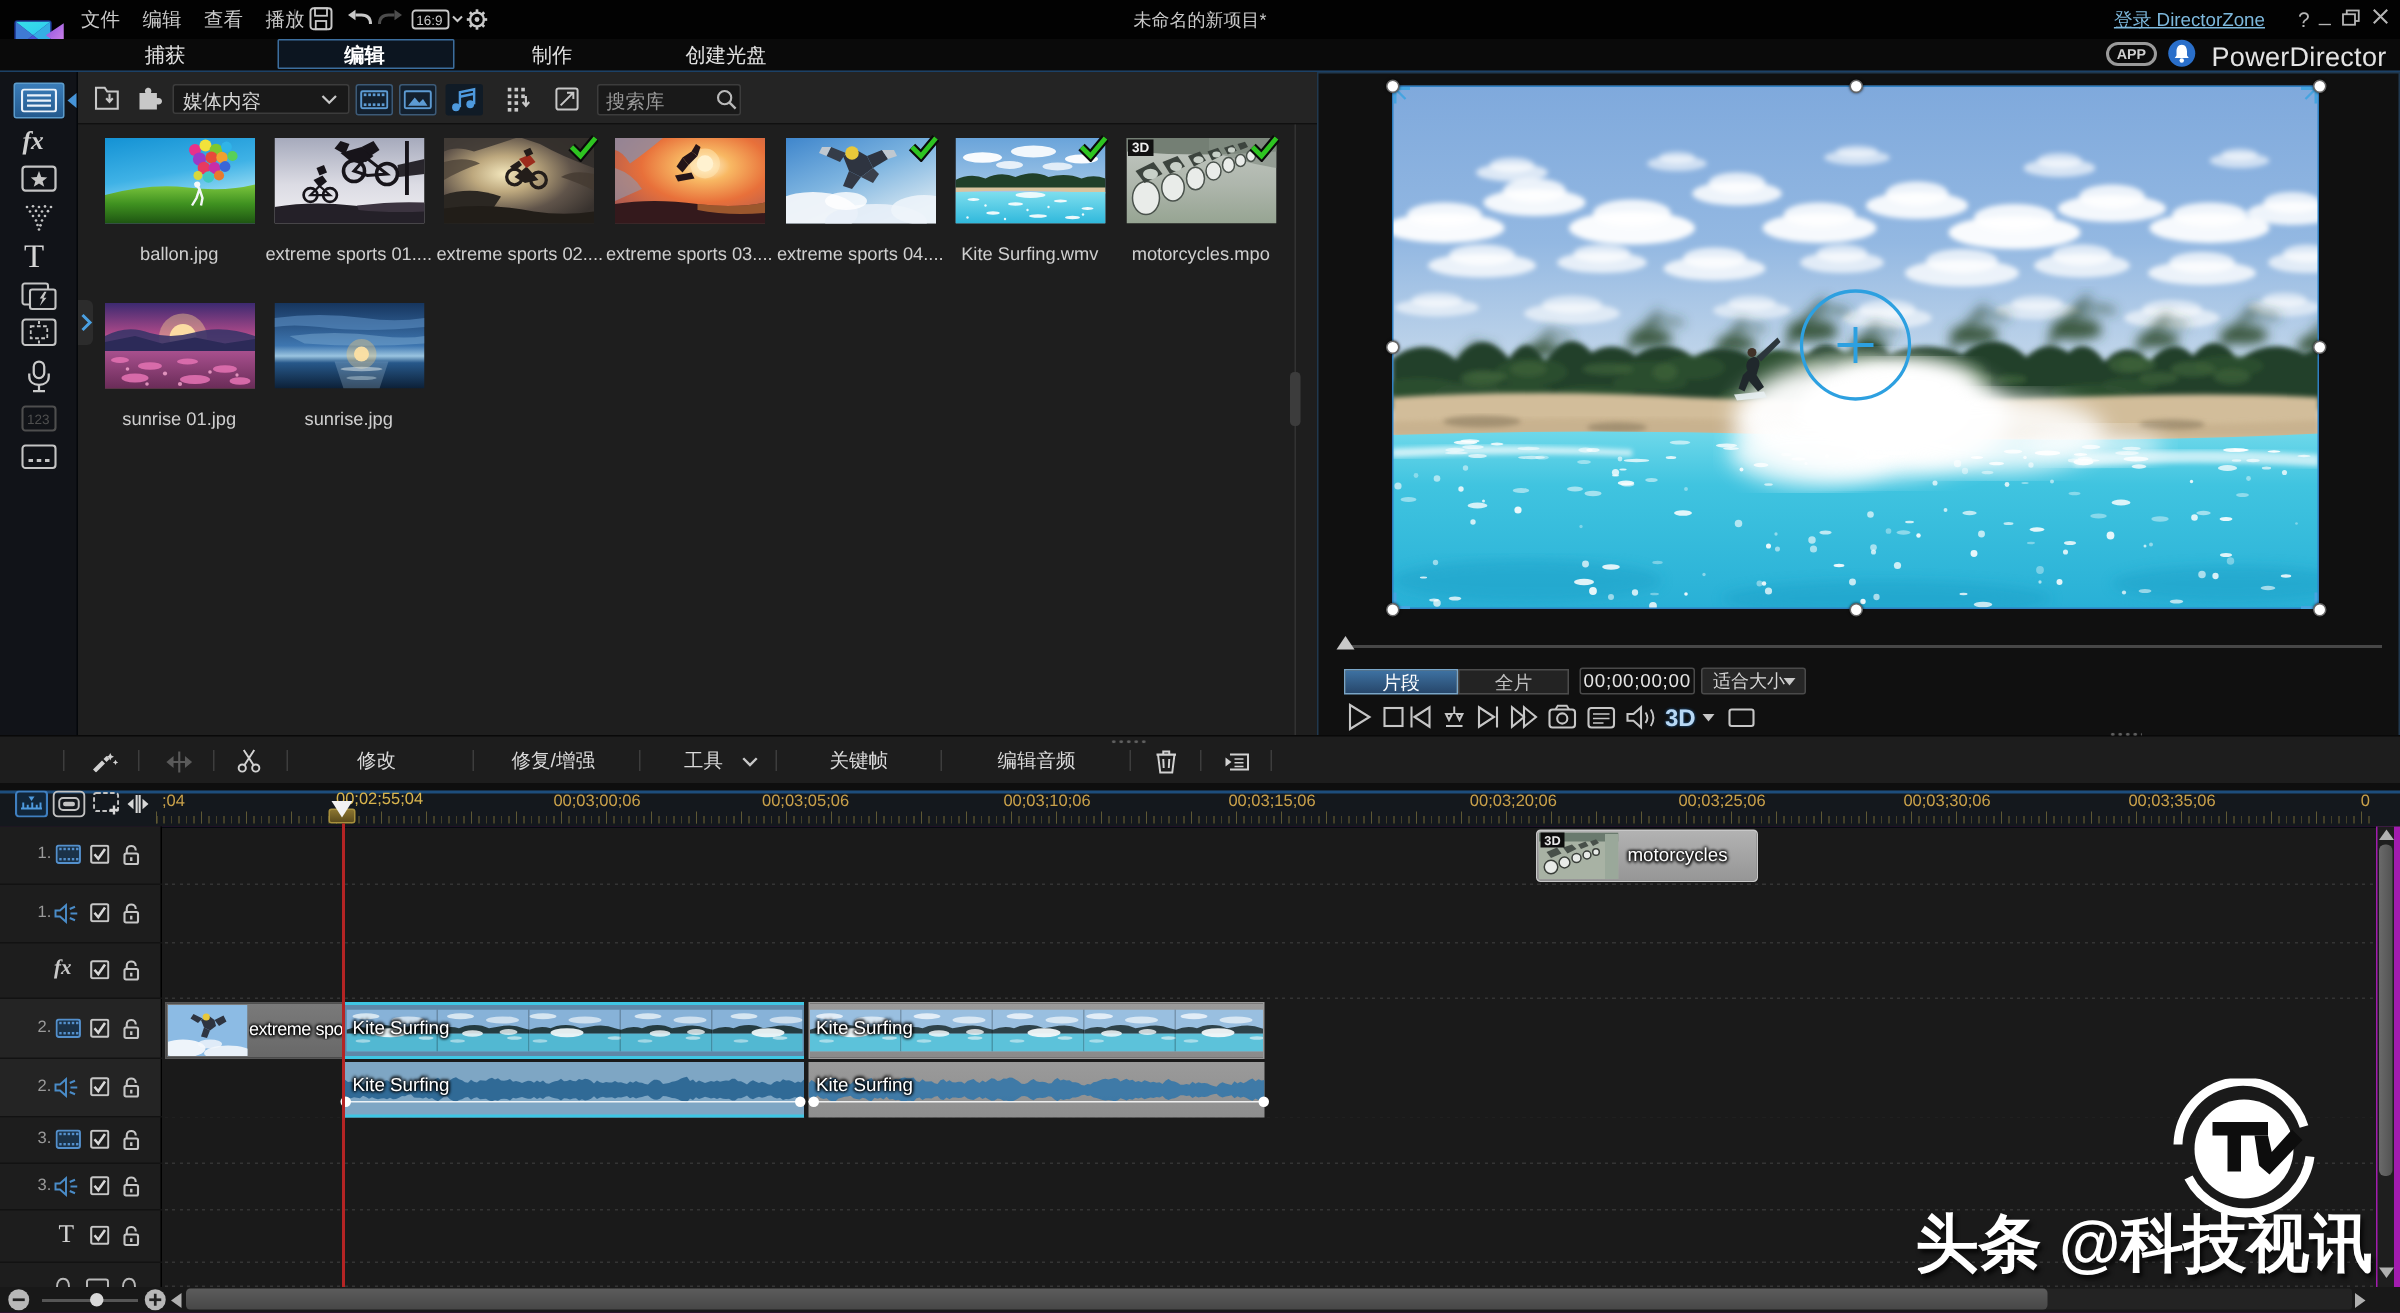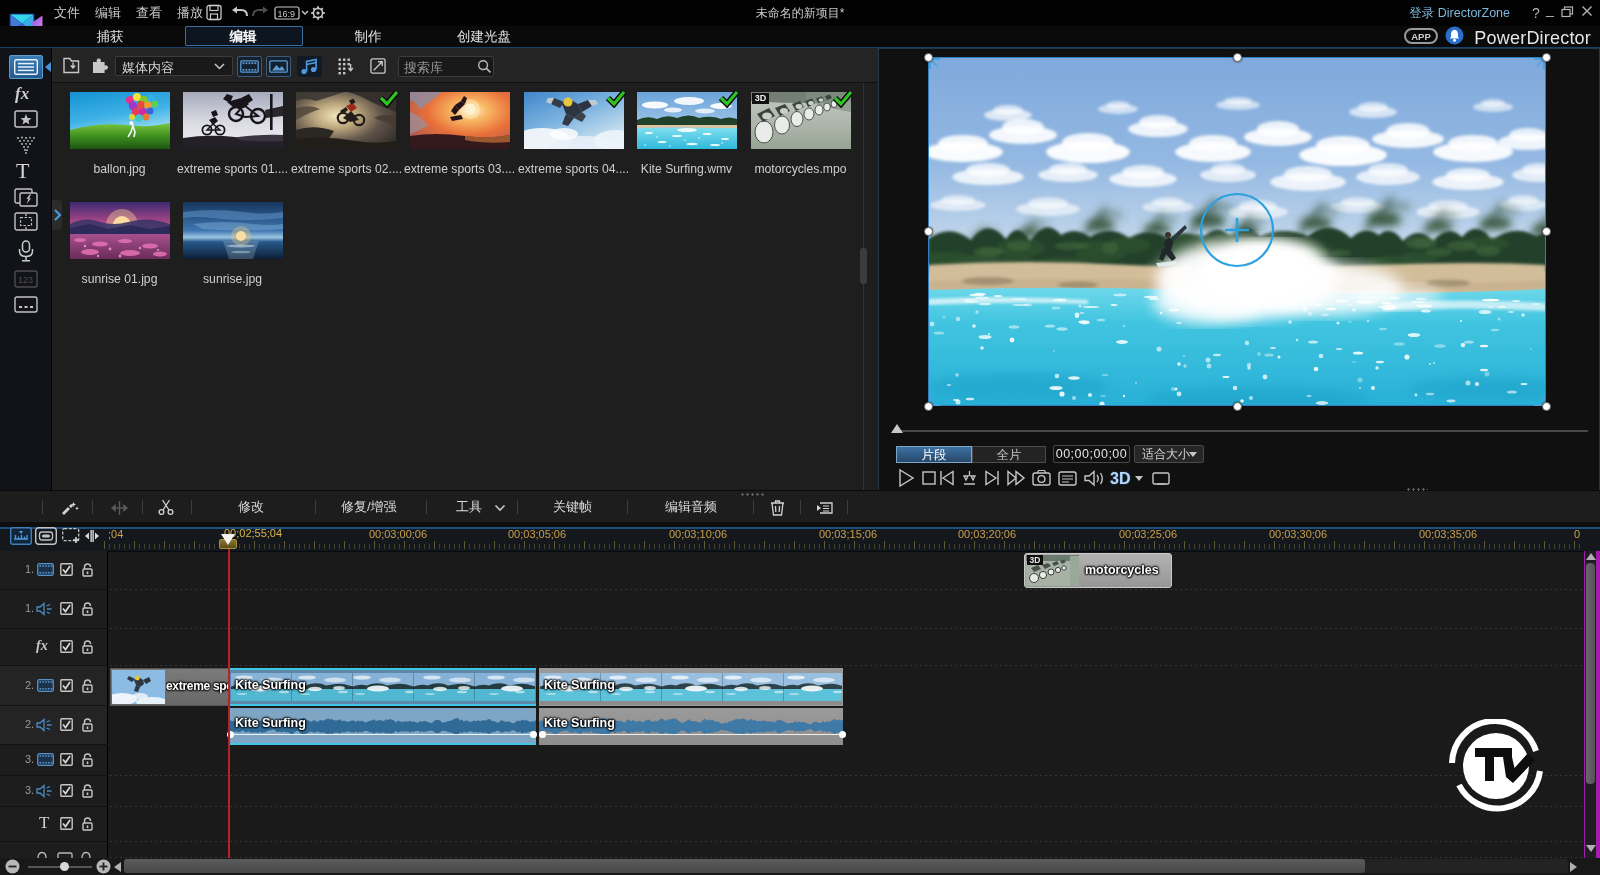--- a/index.html
+++ b/index.html
@@ -2,21 +2,21 @@
 <html><head><meta charset="utf-8">
 <style>
 *{margin:0;padding:0;box-sizing:border-box}
 html,body{width:1600px;height:875px;overflow:hidden;background:#0a0a0a;font-family:"Liberation Sans",sans-serif;}
 .abs{position:absolute}
 #app{position:relative;width:1600px;height:875px;background:#0d0d0d}
 
 #titlebar{left:0;top:0;width:1600px;height:26px;background:#020202}
 .menu{top:4px;height:18px;line-height:18px;font-size:13px;color:#c9c9c9;text-align:right;width:28px}
 #apptitle{left:700px;top:5px;width:200px;text-align:center;font-size:12px;color:#c9c9c9}
-#dz{right:90px;top:5px;font-size:12.5px;color:#7db8dc;}
+#dz{right:90px;top:5px;font-size:12.5px;color:#7db8dc;text-decoration:underline}
 .winbtn{top:4px;color:#b5b5b5;font-size:13px}
 
 #tabbar{left:0;top:26px;width:1600px;height:21px;background:#0a0a0a}
 .tab{top:2px;height:17px;line-height:17px;font-size:13.5px;color:#e2e2e2;text-align:center}
 #tabsel{left:185px;top:0px;width:118px;height:20px;border:1px solid #3c6e9e;background:#0c1520;border-radius:1px}
 #pdlogo-txt{right:9px;top:2px;font-size:18px;color:#e4e4e4;letter-spacing:0.2px}
 
 #mainrow{left:0;top:47px;width:1600px;height:443px;background:#161616;border-top:1px solid #1c4166}
 #sidebar{left:0;top:0;width:52px;height:443px;background:#111318;border-right:1px solid #04070a}
 #mediapanel{left:52px;top:0;width:826px;height:443px;background:#1e1e1e}
@@ -28,21 +28,21 @@
 #tools{left:0;top:490px;width:1600px;height:32px;background:#1d1d1d;border-top:1px solid #090909}
 .tbtxt{top:7px;font-size:13px;color:#dadada}
 .tbsep{top:9px;width:1px;height:14px;background:#3d3d3d}
 
 #timeline{left:0;top:522px;width:1600px;height:353px;background:#a21caf}
 #ruler{left:0;top:0;width:1600px;height:29px;background:#14181d}
 .rtime{top:6px;font-size:11px;color:#c8a04a;white-space:nowrap}
 #tracks{left:0;top:29px;width:1584px;height:307px;background:#1a1a1a}
 .tnum{font-size:11px;color:#9a9a9a}
 #bottombar{left:0;top:336px;width:1600px;height:17px;background:#181818}
-.cliptxt{font-size:12.5px;font-weight:bold;color:#fff;text-shadow:-1px 0 2px #000,1px 0 2px #000,0 -1px 2px #000,0 1px 2px #000;white-space:nowrap}
+.cliptxt{font-size:12.5px;font-weight:normal;color:#fff;text-shadow:-1px 0 2px #000,1px 0 2px #000,0 -1px 2px #000,0 1px 2px #000;white-space:nowrap}
 
 #wm{left:1277px;top:801px;font-size:42px;font-weight:bold;color:#fff;white-space:nowrap;text-shadow:2px 3px 3px rgba(0,0,0,0.75)}
 </style></head>
 <body>
 <div id="app">
 
   <div class="abs" id="titlebar">
     <svg class="abs" style="left:9px;top:13px" width="35" height="22" viewBox="0 0 35 22">
       <defs>
           <linearGradient id="lgt" x1="0" y1="0" x2="1" y2="1">
@@ -1082,21 +1082,21 @@
             <path d="M15 7 L11 3.5 L11 10.5 Z"></path>
             <rect x="6.4" y="1" width="1.4" height="12"></rect>
             <rect x="8.4" y="1" width="1.4" height="12"></rect>
           </g>
         </svg>
         <div class="abs rtime" style="left:108px;top:6px">;04</div>
         <div class="abs rtime" style="left:358px;top:6px;width:80px;text-align:center">00;03;00;06</div>
         <div class="abs rtime" style="left:508px;top:6px;width:80px;">00;03;05;06</div>
         <div class="abs rtime" style="left:658px;top:6px;width:80px;text-align:center">00;03;10;06</div>
         <div class="abs rtime" style="left:808px;top:6px;width:80px;text-align:center">00;03;15;06</div>
-        <div class="abs rtime" style="left:958px;top:6px;width:80px;text-align:left">00;03;20;06</div>
+        <div class="abs rtime" style="left:958px;top:6px;width:80px;text-align:right">00;03;20;06</div>
         <div class="abs rtime" style="left:1108px;top:6px;width:80px;text-align:center">00;03;25;06</div>
         <div class="abs rtime" style="left:1258px;top:6px;width:80px;text-align:center">00;03;30;06</div>
         <div class="abs rtime" style="left:1408px;top:6px;width:80px;text-align:center">00;03;35;06</div>
         <div class="abs rtime" style="left:1560px;top:6px;width:20px;text-align:right">0</div>
         <div class="abs" style="left:104px;top:22px;width:1480px;height:5px;background-image:repeating-linear-gradient(90deg,#4e482a 0,#4e482a 1px,transparent 1px,transparent 5px);opacity:0.8"></div>
         <div class="abs" style="left:104px;top:19px;width:1480px;height:8px;background-image:repeating-linear-gradient(90deg,#5e5834 0,#5e5834 1px,transparent 1px,transparent 30px)"></div>
         <div class="abs" style="left:219px;top:17px;width:18px;height:10px;background:linear-gradient(#8a7430,#5c4c1c);border:1px solid #a8903c;border-radius:2px"></div>
         <div class="abs rtime" style="left:224px;top:5px;color:#d8b44e">00;02;55;04</div>
         <div class="abs" style="left:221px;top:12px;width:0;height:0;border-left:7.5px solid transparent;border-right:7.5px solid transparent;border-top:11px solid #f2f2f2"></div>
       </div>
@@ -1440,13 +1440,14 @@
     <g fill="none" stroke="#fff">
       <path d="M 6 44 A 43 43 0 0 1 90 32" stroke-width="6"></path>
       <path d="M 94 52 A 43 43 0 0 1 13 66" stroke-width="6"></path>
     </g>
     <circle cx="50" cy="47" r="33" fill="#fff"></circle>
     <g fill="#0d0d0d">
       <path d="M29 29 L66 29 L66 38 L48 38 L48 62 L39 62 L39 38 L29 38 Z"></path>
       <path d="M57 38 L66 38 L68.5 49 L82 34 L89 41 L67 64 L60 58 Z"></path>
     </g>
   </svg>
+  <div class="abs" id="wm">头条 @科技视讯</div>
 </div>
 
 </body></html>

